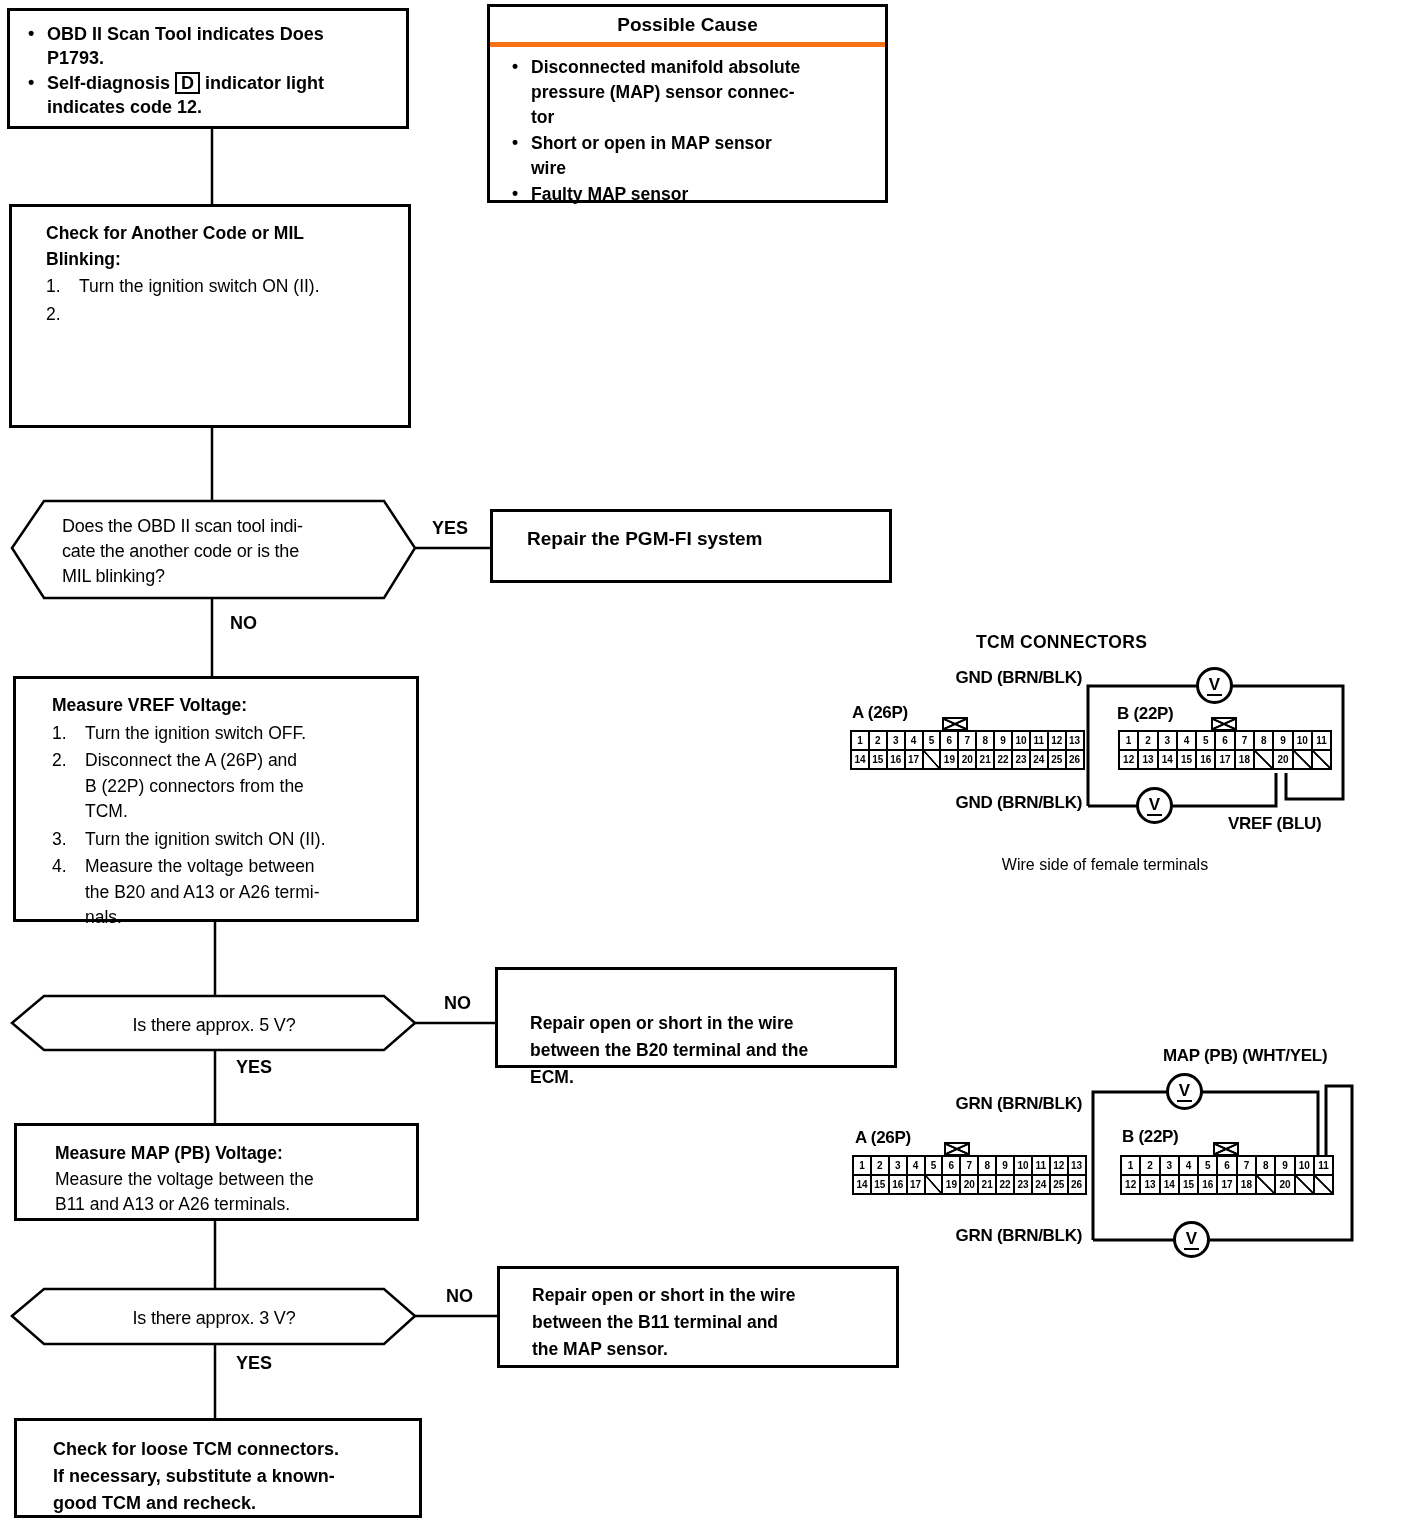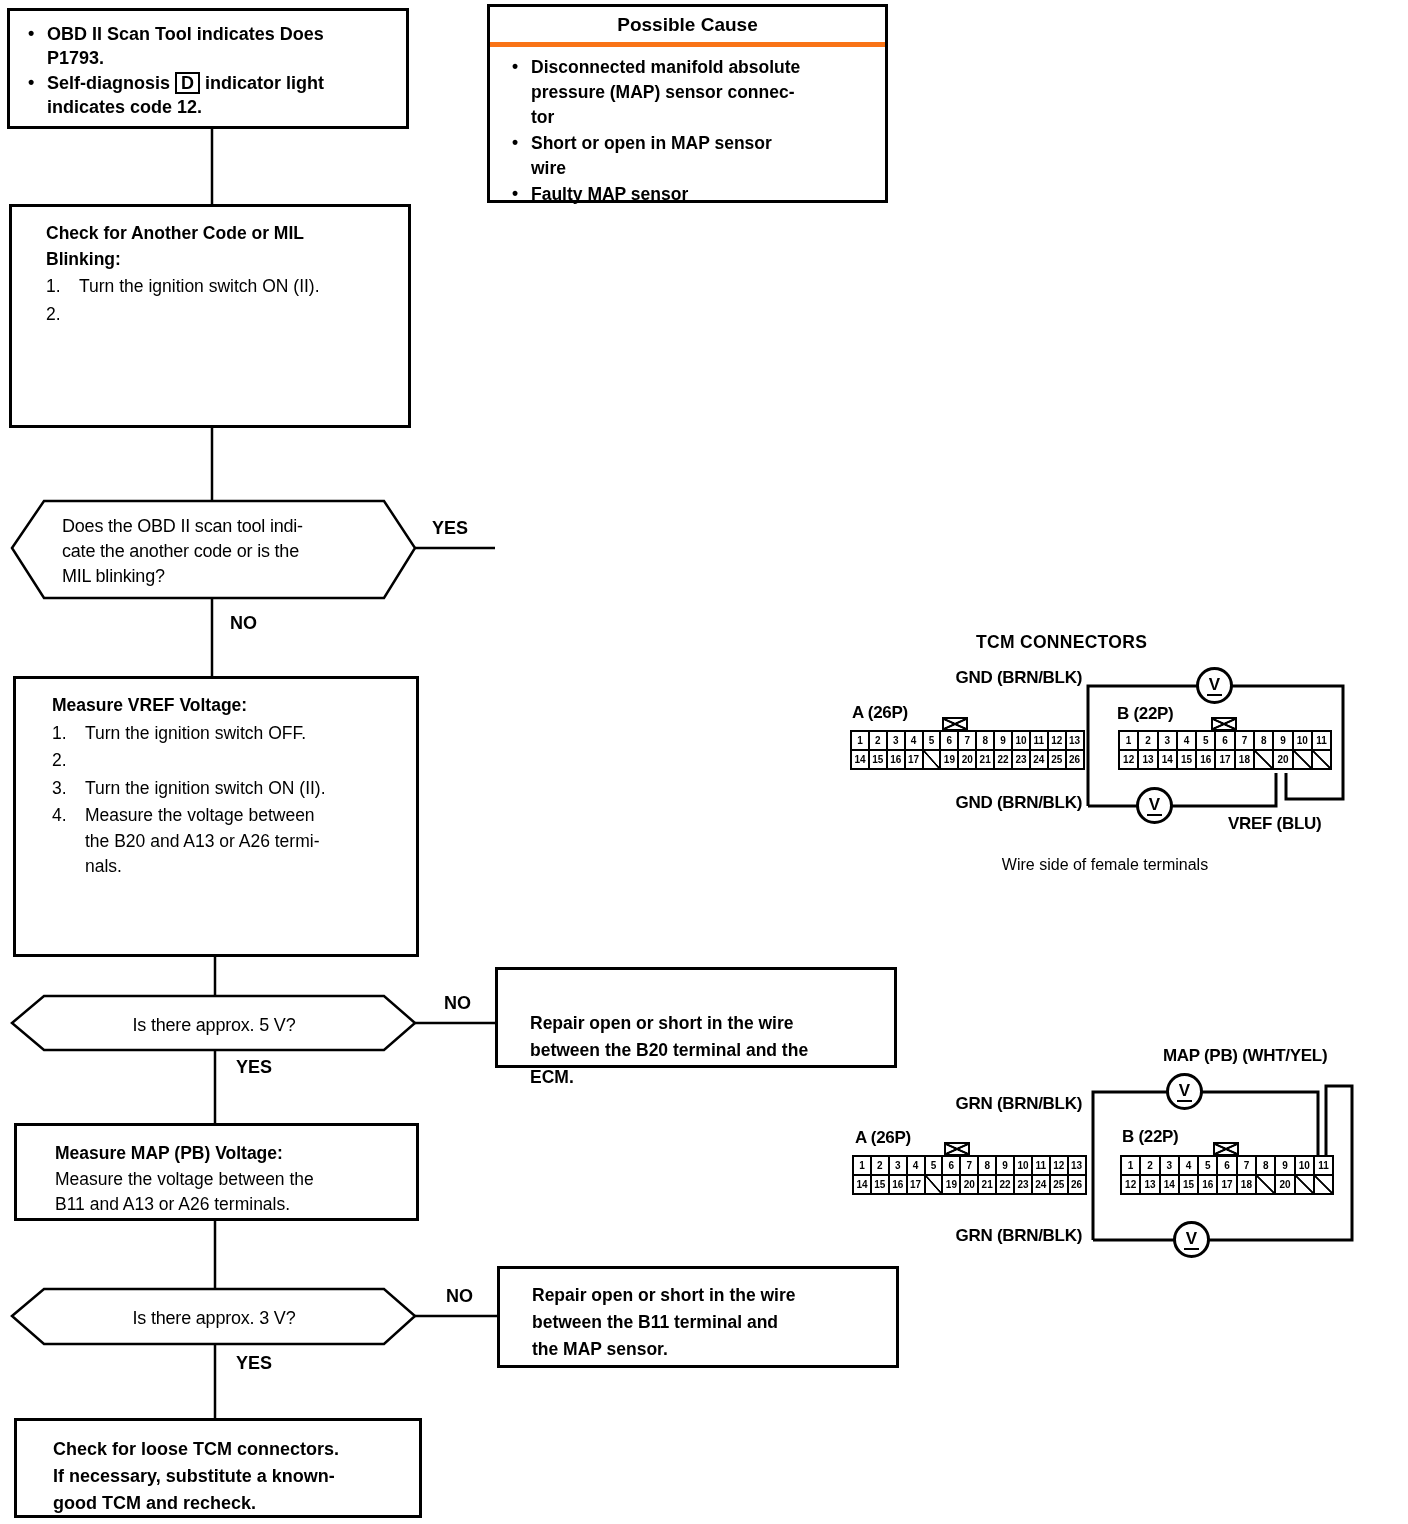--- a/index.html
+++ b/index.html
@@ -129,30 +129,37 @@
       <span class="num">2.</span>
     </div>
   </div>
 
   <div class="dec-text pre" style="left:62px;top:514px;width:330px;">Does the OBD II scan tool indi-
 cate the another code or is the
 MIL blinking?</div>
   <div class="yesno" style="left:432px;top:518px;">YES</div>
   <div class="yesno" style="left:230px;top:613px;">NO</div>
 
-
-  <div class="box" style="left:13px;top:676px;width:406px;height:281px;padding:14px 8px 6px 36px;
+  <div class="box" style="left:490px;top:509px;width:402px;height:74px;padding:16px 10px 0 34px;
+              font-size:19px;font-weight:700;">
+    <span>Repair the PGM-FI system</span>
+  </div>
+
+  <div class="box" style="left:13px;top:676px;width:406px;height:246px;padding:14px 8px 6px 36px;
               font-size:17.5px;line-height:25.5px;">
     <div class="b">Measure VREF Voltage:</div>
     <div class="num-item">
       <span class="num">1.</span>
       <span class="pre">Turn the ignition switch OFF.</span>
     </div>
     <div class="num-item">
       <span class="num">2.</span>
+      <span class="pre">Disconnect the A (26P) and
+B (22P) connectors from the
+TCM.</span>
     </div>
     <div class="num-item">
       <span class="num">3.</span>
       <span class="pre">Turn the ignition switch ON (II).</span>
     </div>
     <div class="num-item">
       <span class="num">4.</span>
       <span class="pre">Measure the voltage between
 the B20 and A13 or A26 termi-
 nals.</span>

